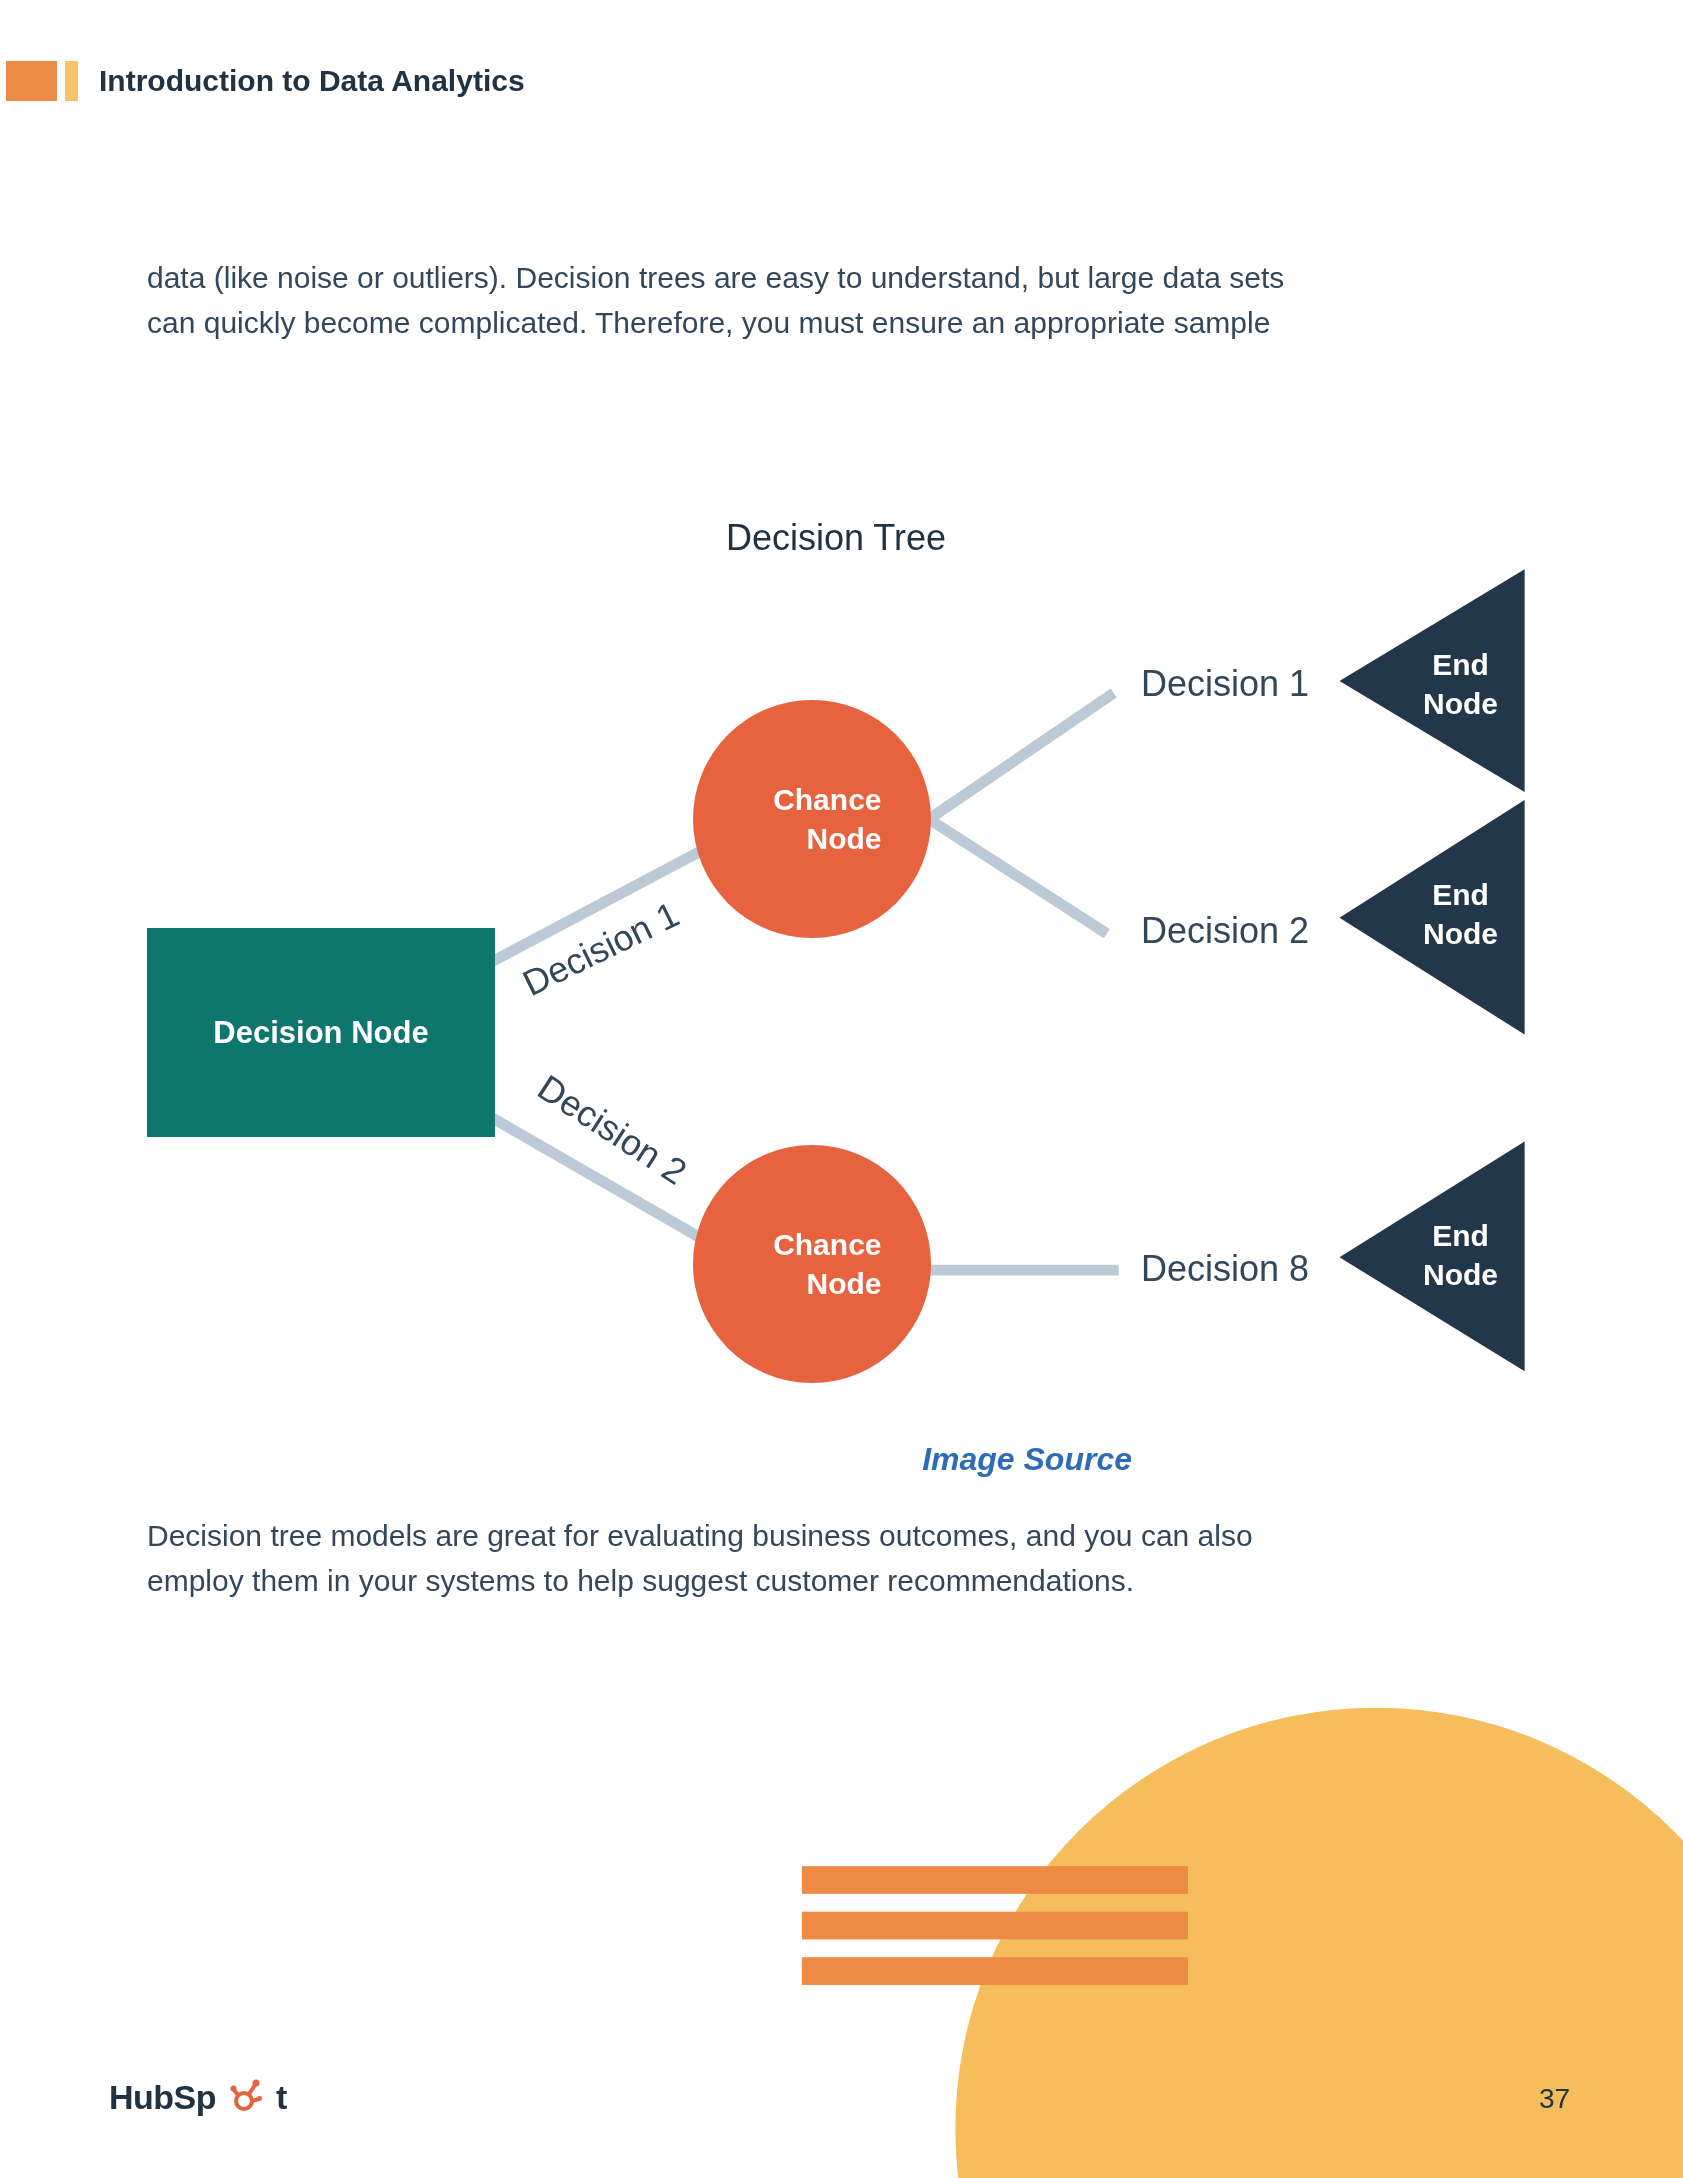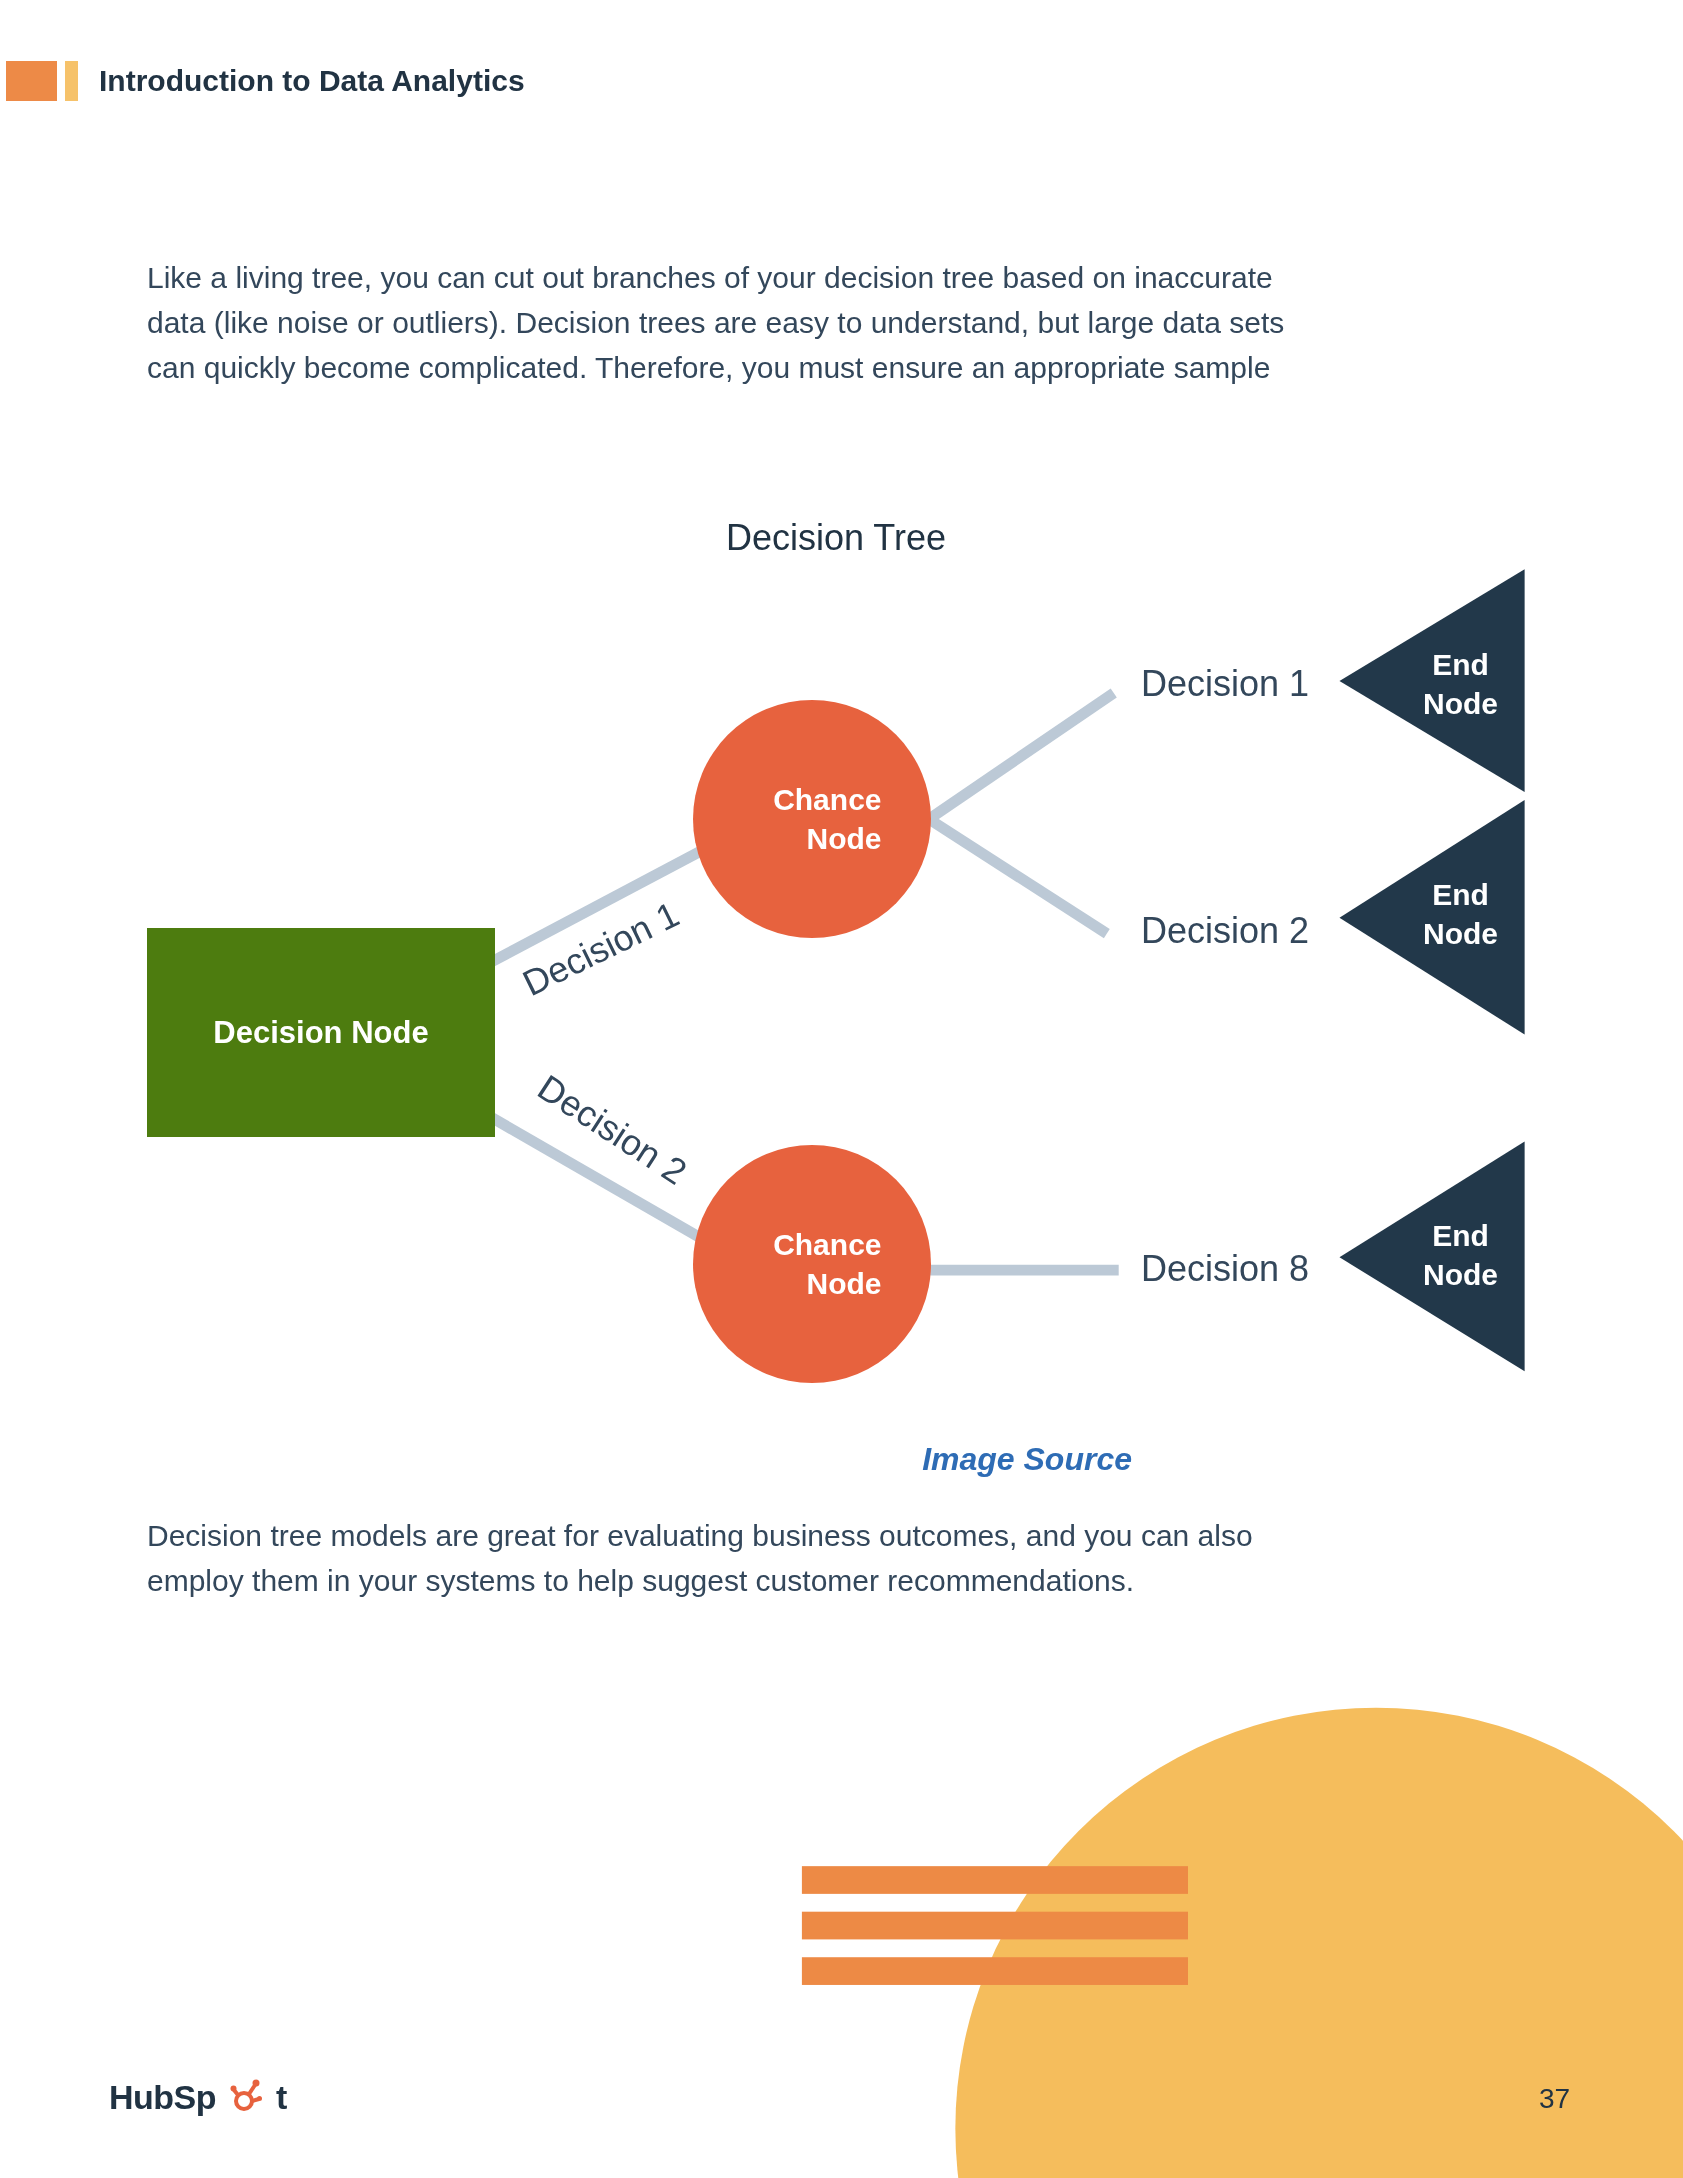--- a/index.html
+++ b/index.html
@@ -15,21 +15,21 @@
   
   .para{left:147px;font-size:30px;line-height:45px;color:#33475b;}
   .para .pline{white-space:nowrap;}
   .p1{top:255px;}
   .p2{top:1513px;}
   
   .layer-svg{left:0;top:0;width:1683px;height:2178px;z-index:1;pointer-events:none;}
   
   .dg-title{left:440px;top:517px;width:792px;text-align:center;font-size:36px;font-weight:500;color:#213343;z-index:2;}
   
-  .decision-node{left:147px;top:928px;width:348px;height:209px;background:#4d7c0f;
+  .decision-node{left:147px;top:928px;width:348px;height:209px;background:#0f766e;
     display:flex;align-items:center;justify-content:center;z-index:2;}
   .decision-node span{color:#ffffff;font-weight:bold;font-size:31px;}
   .chance-node{width:238px;height:238px;border-radius:50%;background:#E7623E;
     display:flex;align-items:center;justify-content:center;z-index:2;}
   .cn1{left:693px;top:700px;}
   .cn2{left:693px;top:1145px;}
   .chance-node span{display:block;width:139px;text-align:right;color:#ffffff;font-weight:bold;font-size:30px;line-height:39px;}
   .end-node-label{width:149px;text-align:center;color:#ffffff;font-weight:bold;font-size:30px;line-height:39px;z-index:2;}
   .en1{left:1386px;top:645px;}
   .en2{left:1386px;top:875px;}
@@ -55,21 +55,20 @@
 </head>
 <body>
 
 <div class="page">
 
   <div class="abs hdr-orange"></div>
   <div class="abs hdr-yellow"></div>
   <div class="abs hdr-title">Introduction to Data Analytics</div>
 
   <div class="abs para p1">
-    <div class="pline">Like a living tree, you can cut out branches of your decision tree based on inaccurate</div>
     <div class="pline">data (like noise or outliers). Decision trees are easy to understand, but large data sets</div>
     <div class="pline">can quickly become complicated. Therefore, you must ensure an appropriate sample</div>
   </div>
 
   <svg class="abs layer-svg" viewBox="0 0 1700 2200">
 
     <circle cx="1390" cy="2150" r="425" fill="#F5BD5C"></circle>
 
     <rect x="810" y="1885" width="390" height="28" fill="#ED8A45"></rect>
     <rect x="810" y="1931" width="390" height="28" fill="#ED8A45"></rect>

